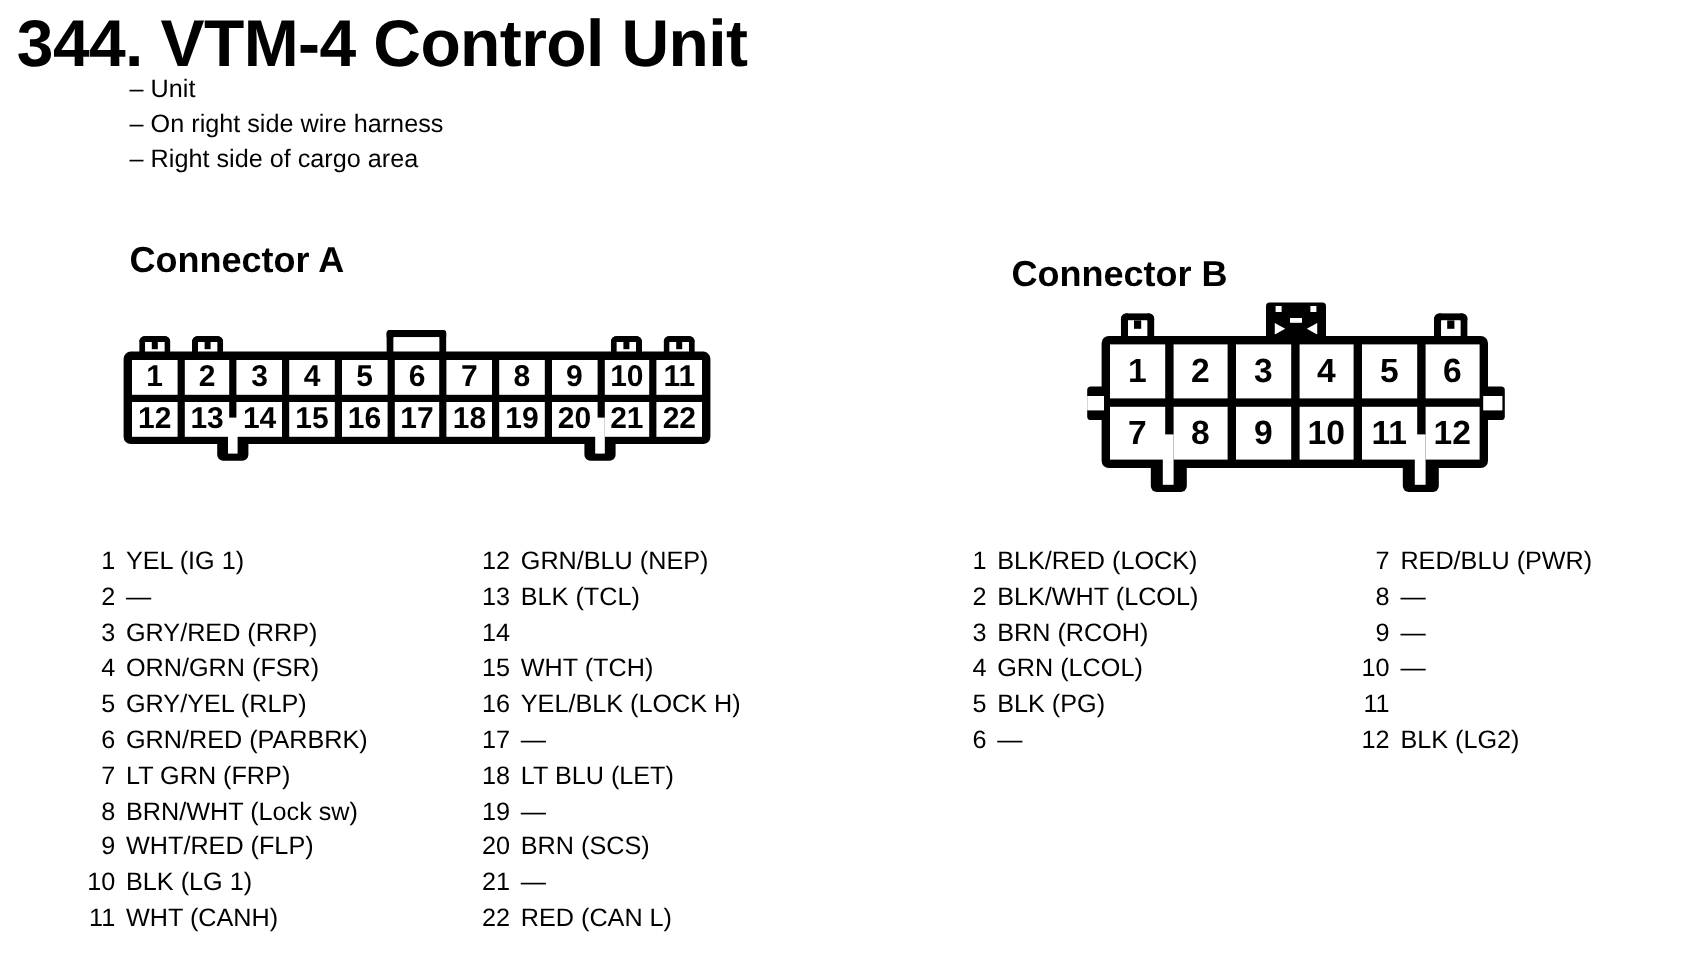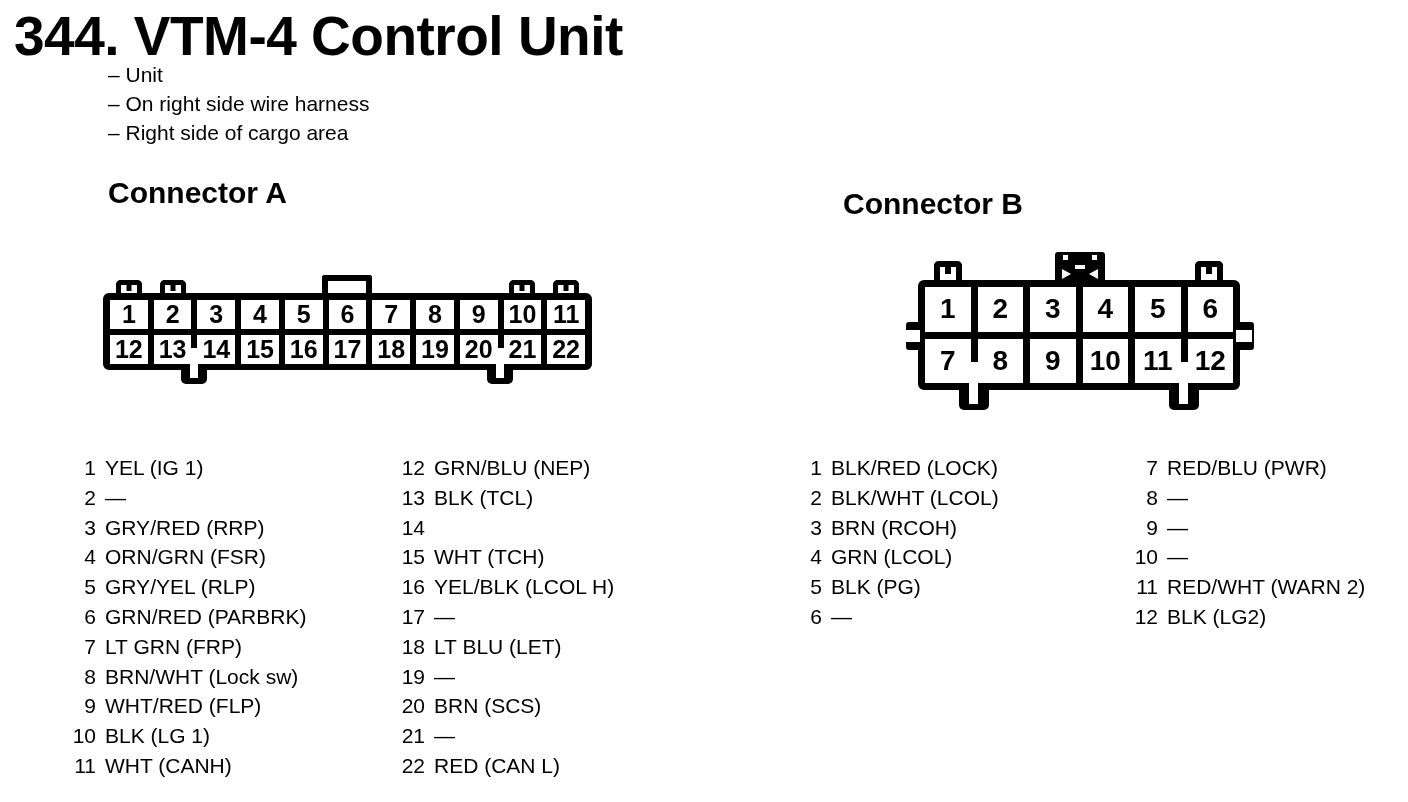--- a/index.html
+++ b/index.html
@@ -6,21 +6,21 @@
   body{
     width:1408px;height:802px;position:relative;overflow:hidden;
     background:#ffffff;color:#000;
     font-family:"Liberation Sans","DejaVu Sans",sans-serif;
     -webkit-font-smoothing:antialiased;
   }
   .abs{position:absolute;}
   
   .doc-title{left:14px;top:4px;font-size:55px;font-weight:bold;letter-spacing:-0.5px;white-space:nowrap;}
   .notes{left:108px;top:60px;font-size:21px;line-height:29px;}
-  .conn-heading{font-size:30px;font-weight:bold;white-space:nowrap;}
+  .conn-heading{font-size:30px;font-weight:bold;white-space:nowrap;margin-top:25px;}
   .heading-a{left:108px;top:176px;}
   .heading-b{left:843px;top:187px;}
   
   .bodyA{left:103px;top:293px;width:489px;height:77px;border:7px solid #000;border-radius:6px;
          background:#000;box-sizing:border-box;z-index:2;
          display:grid;grid-template-columns:repeat(11,1fr);grid-template-rows:1fr 1fr;gap:6px;}
   .cellA{background:#fff;display:flex;align-items:center;justify-content:center;
          font-size:25px;font-weight:bold;}
   .tabA{top:280px;width:26px;height:20px;background:#fff;border:5px solid #000;border-bottom:none;
         border-radius:5px 5px 0 0;box-sizing:border-box;z-index:1;}
@@ -197,21 +197,21 @@
       <span class="pnum">14</span>
     </div>
 
     <div class="prow">
       <span class="pnum">15</span>
       <span class="plabel">WHT (TCH)</span>
     </div>
 
     <div class="prow">
       <span class="pnum">16</span>
-      <span class="plabel">YEL/BLK (LCOL H)</span>
+      <span class="plabel">YEL/BLK (LOCK H)</span>
     </div>
 
     <div class="prow">
       <span class="pnum">17</span>
       <span class="plabel">—</span>
     </div>
 
     <div class="prow">
       <span class="pnum">18</span>
       <span class="plabel">LT BLU (LET)</span>
@@ -288,20 +288,19 @@
       <span class="plabel">—</span>
     </div>
 
     <div class="prow">
       <span class="pnum">10</span>
       <span class="plabel">—</span>
     </div>
 
     <div class="prow">
       <span class="pnum">11</span>
-      <span class="plabel">RED/WHT (WARN 2)</span>
     </div>
 
     <div class="prow">
       <span class="pnum">12</span>
       <span class="plabel">BLK (LG2)</span>
     </div>
   </div>
 
 </body></html>

